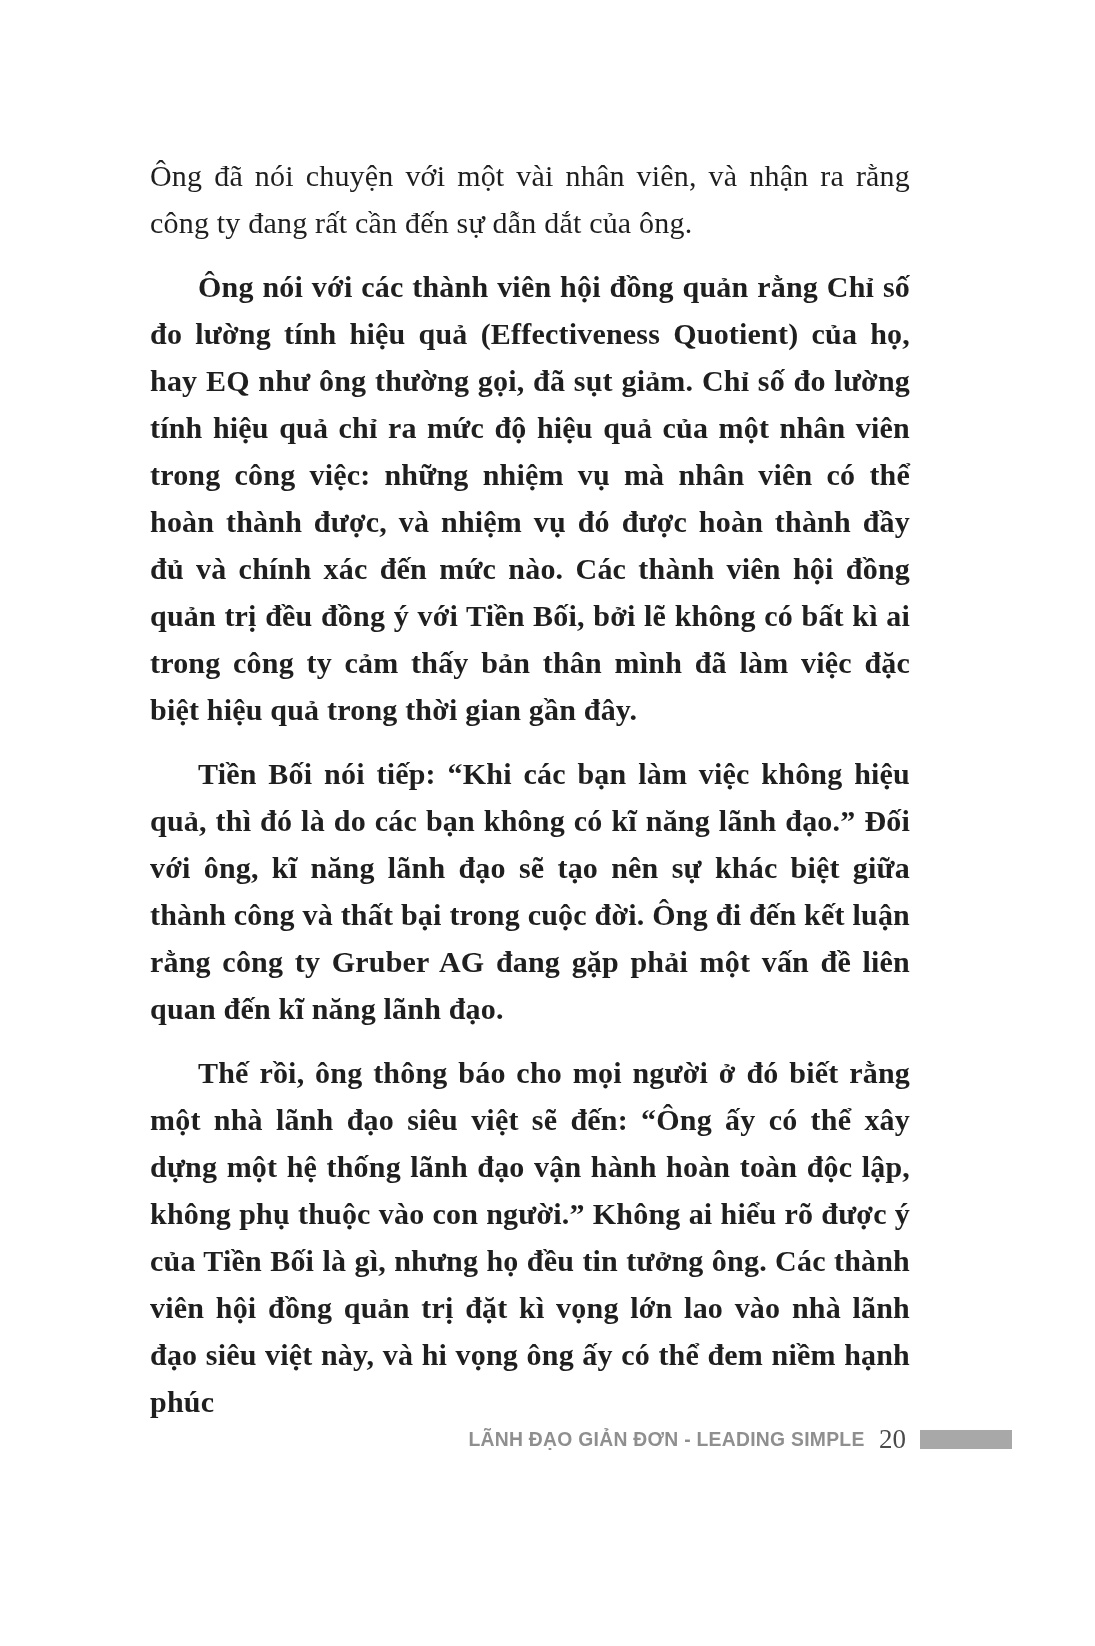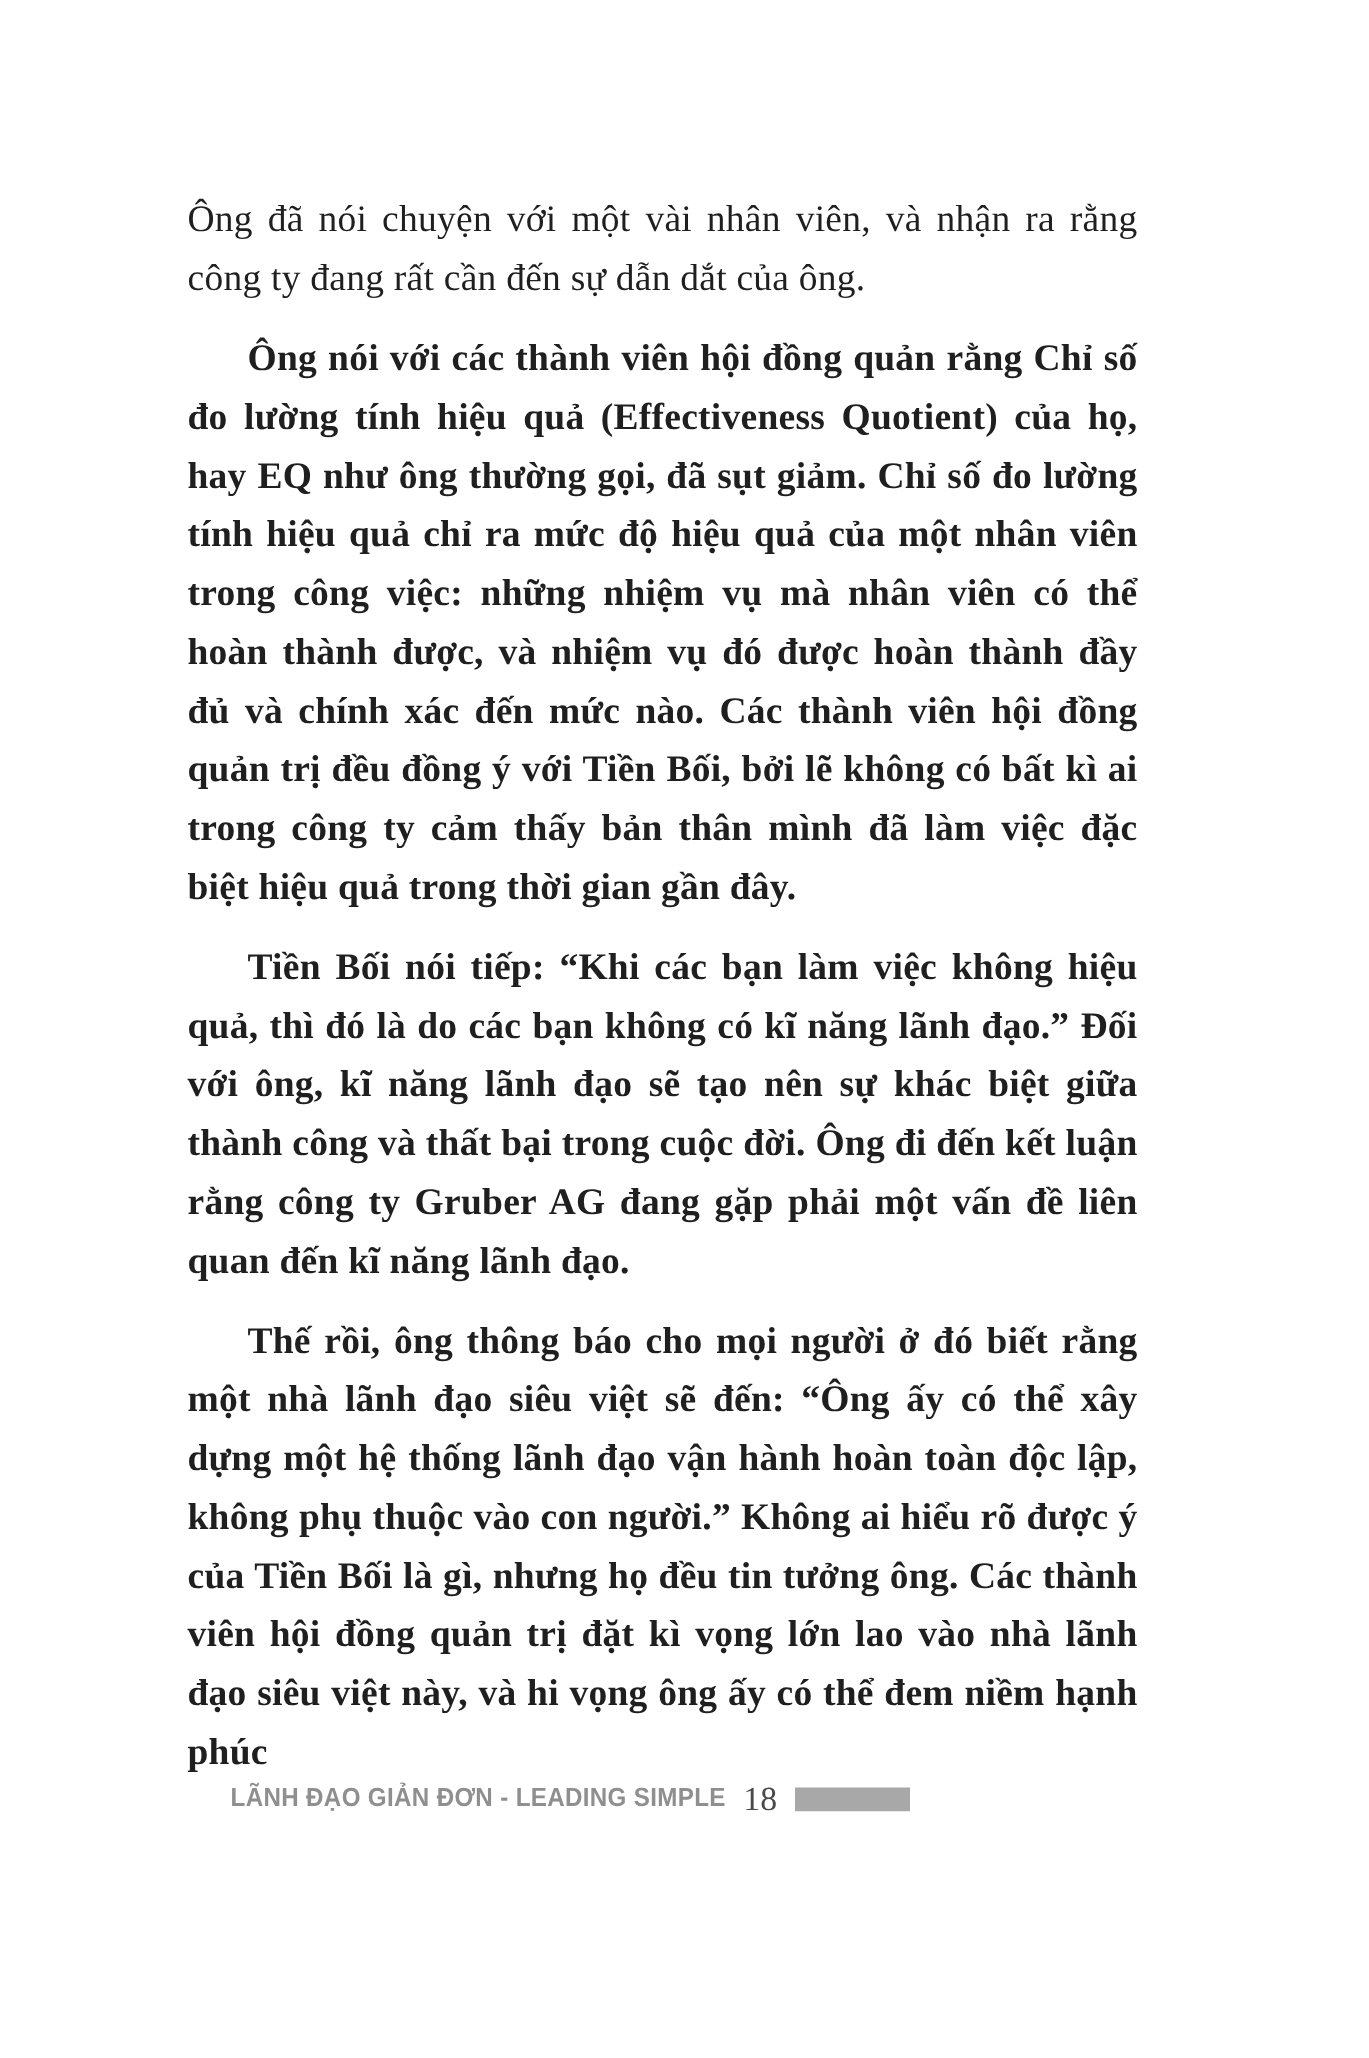--- a/index.html
+++ b/index.html
@@ -39,21 +39,21 @@
     font-weight: bold;
   }
   .footer {
     position: absolute;
     top: 1424px;
     left: 150px;
     right: 83px;
     height: 30px;
     display: flex;
     align-items: center;
-    justify-content: flex-start;
+    justify-content: flex-end;
     gap: 14px;
   }
   .footer-title {
     font-family: "Liberation Sans", sans-serif;
     font-weight: 700;
     font-size: 21px;
     letter-spacing: 0.3px;
     color: #8f8f8f;
     transform: scaleX(0.92);
     transform-origin: right center;
@@ -79,17 +79,17 @@
 
   <div class="text-block">
     <p class="para">Ông đã nói chuyện với một vài nhân viên, và nhận ra rằng công ty đang rất cần đến sự dẫn dắt của ông.</p>
     <p class="para indent">Ông nói với các thành viên hội đồng quản rằng Chỉ số đo lường tính hiệu quả (Effectiveness Quotient) của họ, hay EQ như ông thường gọi, đã sụt giảm. Chỉ số đo lường tính hiệu quả chỉ ra mức độ hiệu quả của một nhân viên trong công việc: những nhiệm vụ mà nhân viên có thể hoàn thành được, và nhiệm vụ đó được hoàn thành đầy đủ và chính xác đến mức nào. Các thành viên hội đồng quản trị đều đồng ý với Tiền Bối, bởi lẽ không có bất kì ai trong công ty cảm thấy bản thân mình đã làm việc đặc biệt hiệu quả trong thời gian gần đây.</p>
     <p class="para indent">Tiền Bối nói tiếp: “Khi các bạn làm việc không hiệu quả, thì đó là do các bạn không có kĩ năng lãnh đạo.” Đối với ông, kĩ năng lãnh đạo sẽ tạo nên sự khác biệt giữa thành công và thất bại trong cuộc đời. Ông đi đến kết luận rằng công ty Gruber AG đang gặp phải một vấn đề liên quan đến kĩ năng lãnh đạo.</p>
     <p class="para indent">Thế rồi, ông thông báo cho mọi người ở đó biết rằng một nhà lãnh đạo siêu việt sẽ đến: “Ông ấy có thể xây dựng một hệ thống lãnh đạo vận hành hoàn toàn độc lập, không phụ thuộc vào con người.” Không ai hiểu rõ được ý của Tiền Bối là gì, nhưng họ đều tin tưởng ông. Các thành viên hội đồng quản trị đặt kì vọng lớn lao vào nhà lãnh đạo siêu việt này, và hi vọng ông ấy có thể đem niềm hạnh phúc</p>
   </div>
 
   <div class="footer">
     <span class="footer-title">LÃNH ĐẠO GIẢN ĐƠN - LEADING SIMPLE</span>
-    <span class="footer-page-number">18</span>
+    <span class="footer-page-number">20</span>
     <span class="footer-bar"></span>
   </div>
 
 </div>
 
 </body></html>

